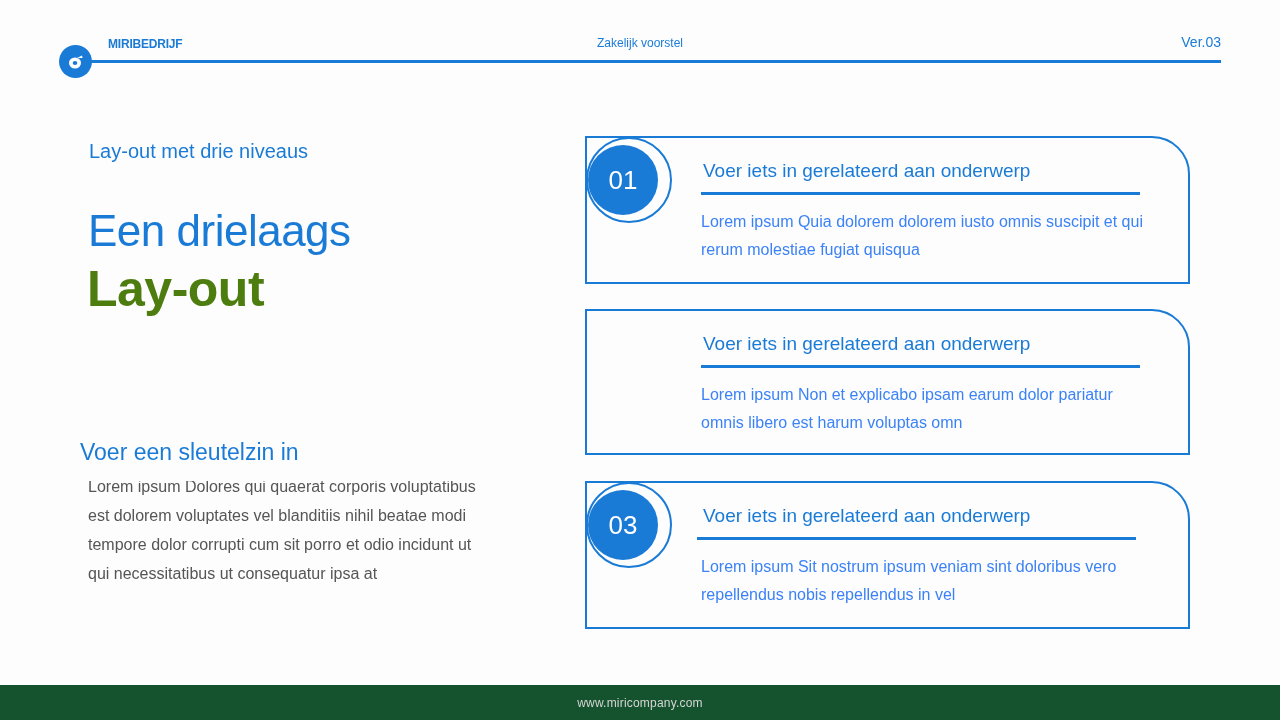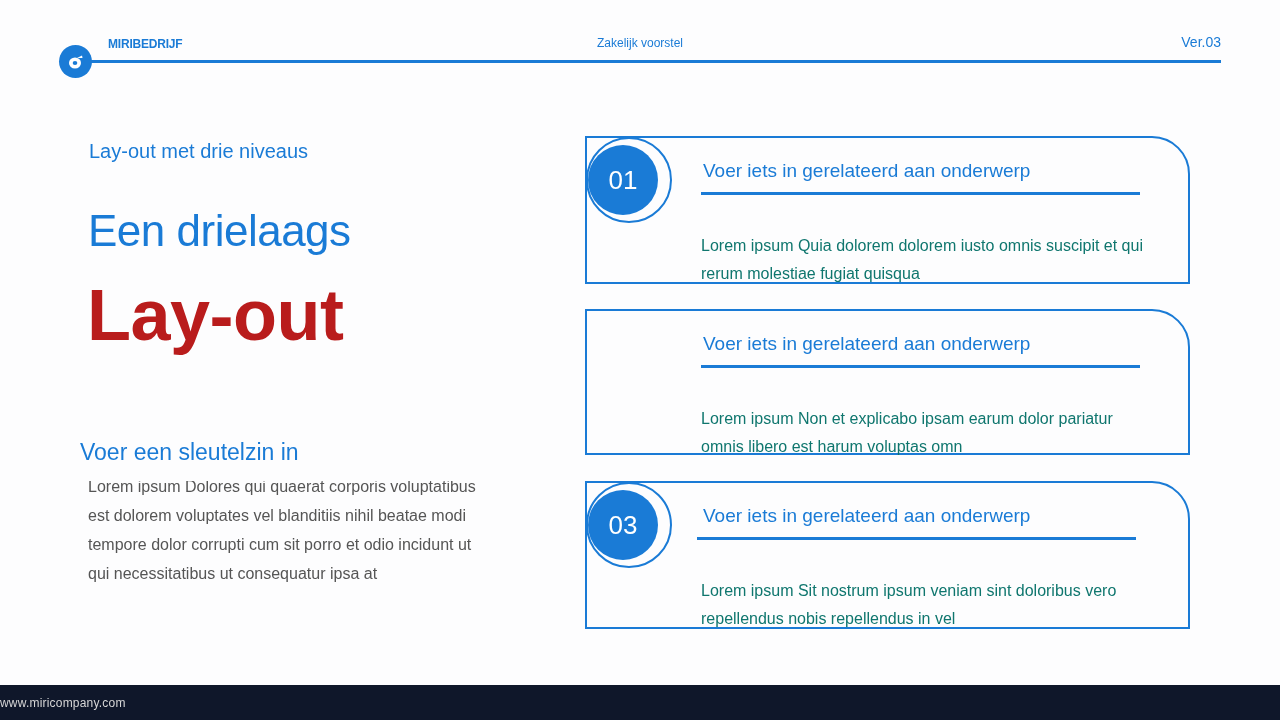--- a/index.html
+++ b/index.html
@@ -36,22 +36,22 @@
     
     .subtitle {
       position: absolute; left: 89px; top: 140px;
       font-size: 20px; color: #1a7bd6;
     }
     .title-blue {
       position: absolute; left: 88px; top: 206px;
       font-size: 44px; font-weight: normal; color: #1a7bd6; letter-spacing: -0.5px;
     }
     .title-black {
-      position: absolute; left: 87px; top: 274px;
-      font-size: 72px; font-weight: bold; color: #b91c1c; letter-spacing: -0.5px;
+      position: absolute; left: 87px; top: 260px;
+      font-size: 50px; font-weight: bold; color: #4d7c0f; letter-spacing: -0.5px;
     }
     .key-phrase {
       position: absolute; left: 80px; top: 439px;
       font-size: 23px; color: #1a7bd6;
     }
     .left-body-clip {
       position: absolute; left: 88px; top: 481px; width: 400px; height: 140px;
       overflow: hidden;
     }
     .left-body {
@@ -87,27 +87,27 @@
       position: absolute; left: 116px; top: 22px;
       font-size: 19px; color: #1a7bd6;
     }
     .card-rule {
       position: absolute; left: 114px; top: 54px; width: 439px; height: 3px;
       background: #1a7bd6;
     }
     .card-3 .card-rule { left: 110px; width: 439px; }
     .card-body {
       position: absolute; left: 114px; top: 70px; width: 450px;
-      font-size: 16px; line-height: 28px; color: #0f766e; margin-top: 24px;
+      font-size: 16px; line-height: 28px; color: #3b82f6;
     }
 
     
     .footer {
       position: absolute; left: 0; top: 685px; width: 1280px; height: 35px;
-      background: #0f172a; display: flex; align-items: center; justify-content: flex-start;
+      background: #14532d; display: flex; align-items: center; justify-content: center;
     }
     .footer-url { font-size: 12px; color: #d6d6d6; letter-spacing: 0.2px; }
   </style>
 </head>
 <body>
 
 <div class="slide">
 
   <div class="header-line"></div>
   <div class="logo-circle">

